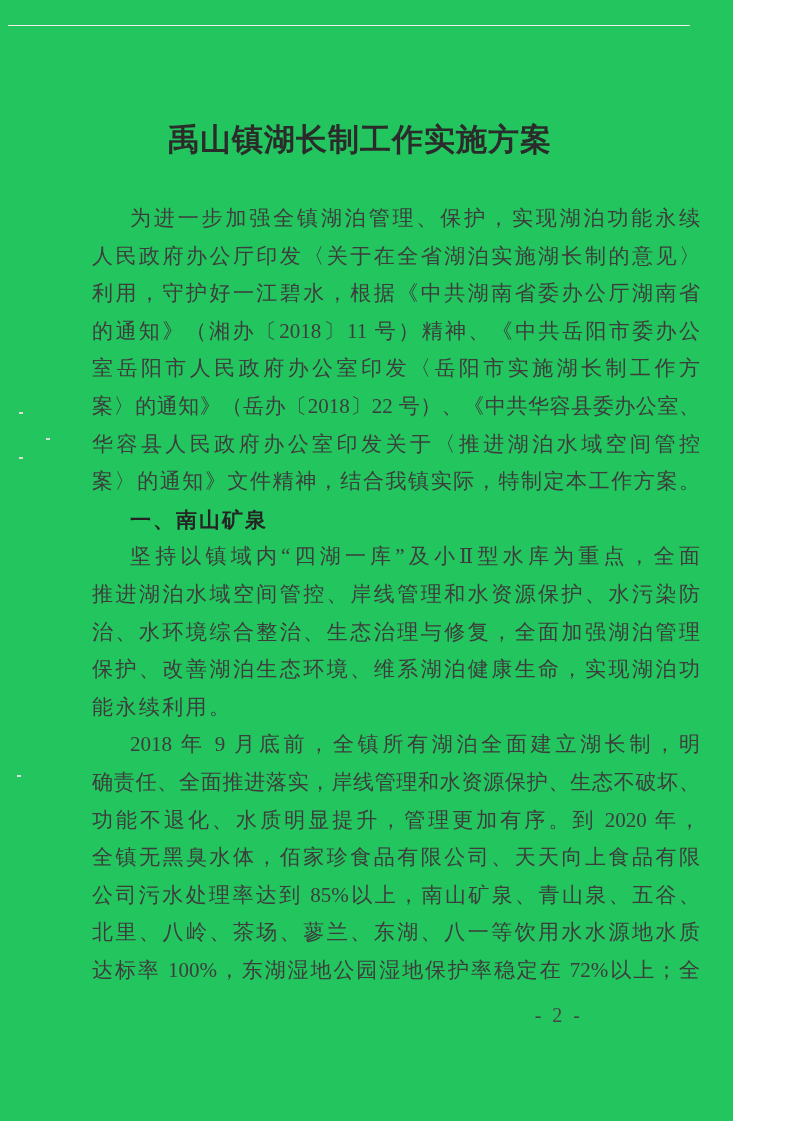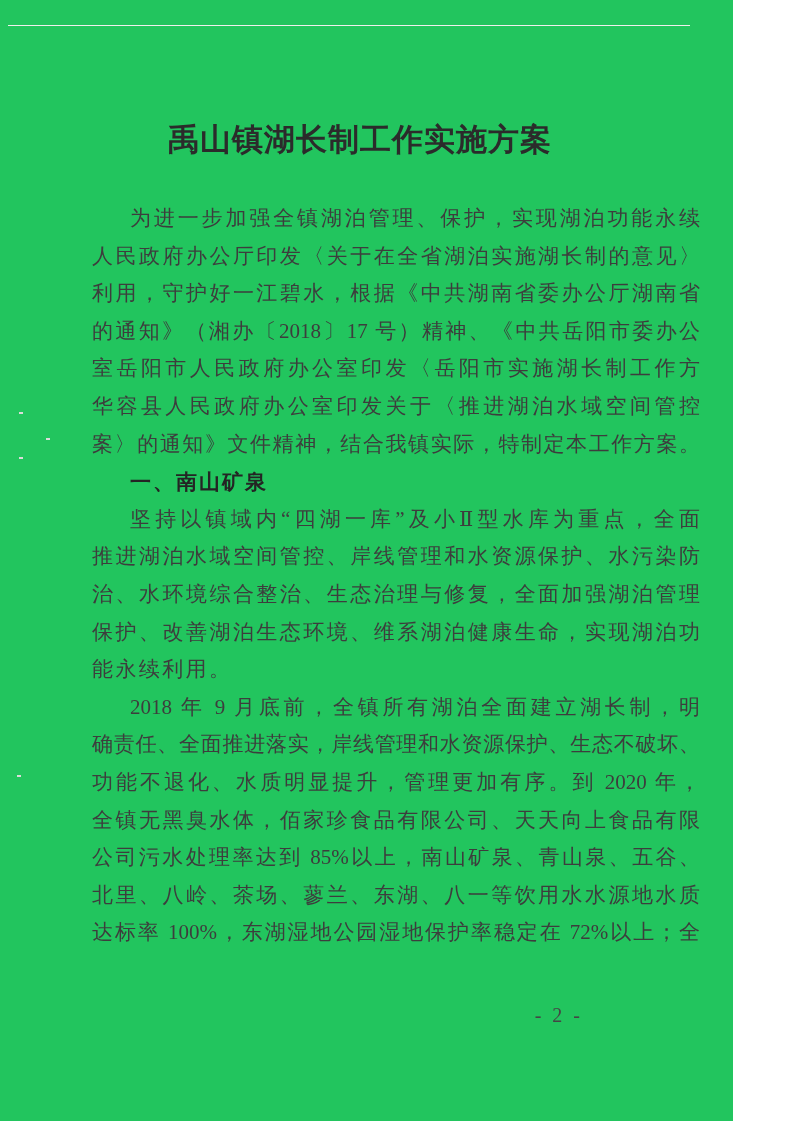--- a/index.html
+++ b/index.html
@@ -99,22 +99,23 @@
   <div class="scan-speck speck-2"></div>
   <div class="scan-speck speck-3"></div>
   <div class="scan-speck speck-4"></div>
 
   <div class="doc-title">禹山镇湖长制工作实施方案</div>
 
   <div class="doc-body">
       <div class="line indent">为进一步加强全镇湖泊管理、保护，实现湖泊功能永续</div>
       <div class="line">人民政府办公厅印发〈关于在全省湖泊实施湖长制的意见〉</div>
       <div class="line">利用，守护好一江碧水，根据《中共湖南省委办公厅湖南省</div>
-      <div class="line">的通知》（湘办〔2018〕17 号）精神、《中共岳阳市委办公</div>
+      <div class="line">的通知》（湘办〔2018〕11 号）精神、《中共岳阳市委办公</div>
       <div class="line">室岳阳市人民政府办公室印发〈岳阳市实施湖长制工作方</div>
+      <div class="line">案〉的通知》（岳办〔2018〕22 号）、《中共华容县委办公室、</div>
       <div class="line">华容县人民政府办公室印发关于〈推进湖泊水域空间管控</div>
       <div class="line">案〉的通知》文件精神，结合我镇实际，特制定本工作方案。</div>
       <div class="line heading indent">一、南山矿泉</div>
       <div class="line indent">坚持以镇域内“四湖一库”及小Ⅱ型水库为重点，全面</div>
       <div class="line">推进湖泊水域空间管控、岸线管理和水资源保护、水污染防</div>
       <div class="line">治、水环境综合整治、生态治理与修复，全面加强湖泊管理</div>
       <div class="line">保护、改善湖泊生态环境、维系湖泊健康生命，实现湖泊功</div>
       <div class="line flush">能永续利用。</div>
       <div class="line indent">2018 年 9 月底前，全镇所有湖泊全面建立湖长制，明</div>
       <div class="line">确责任、全面推进落实，岸线管理和水资源保护、生态不破坏、</div>

